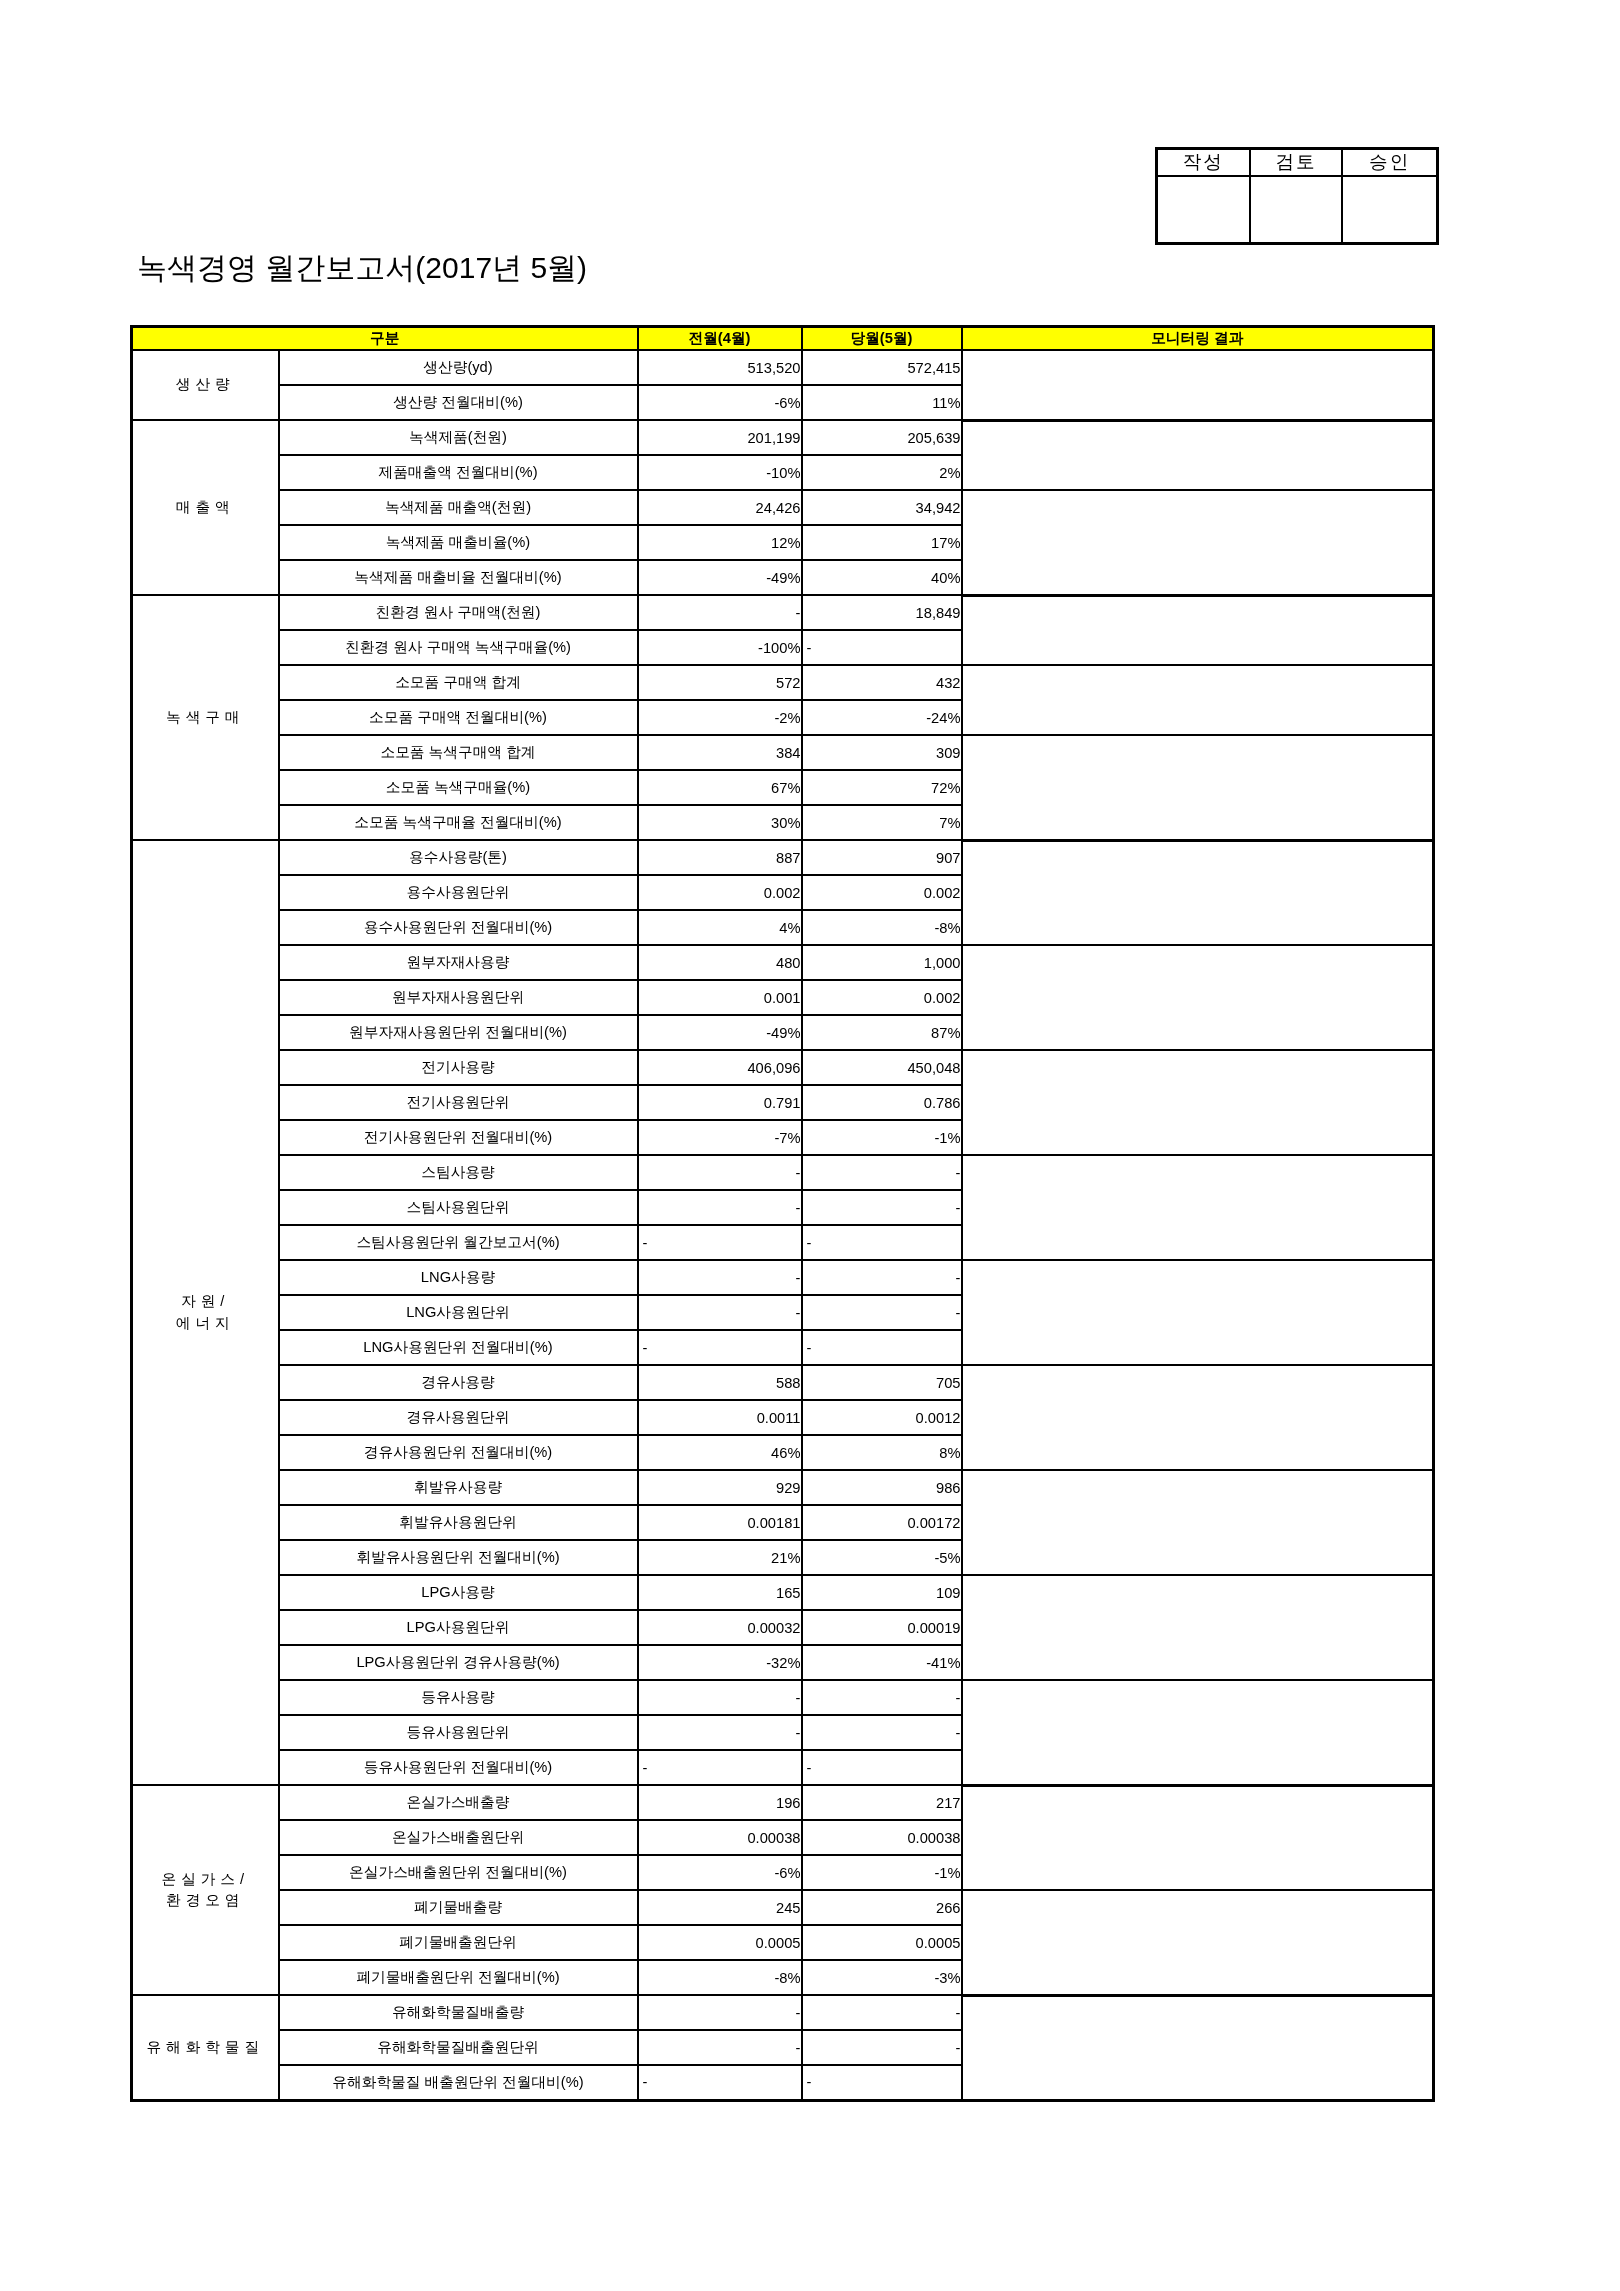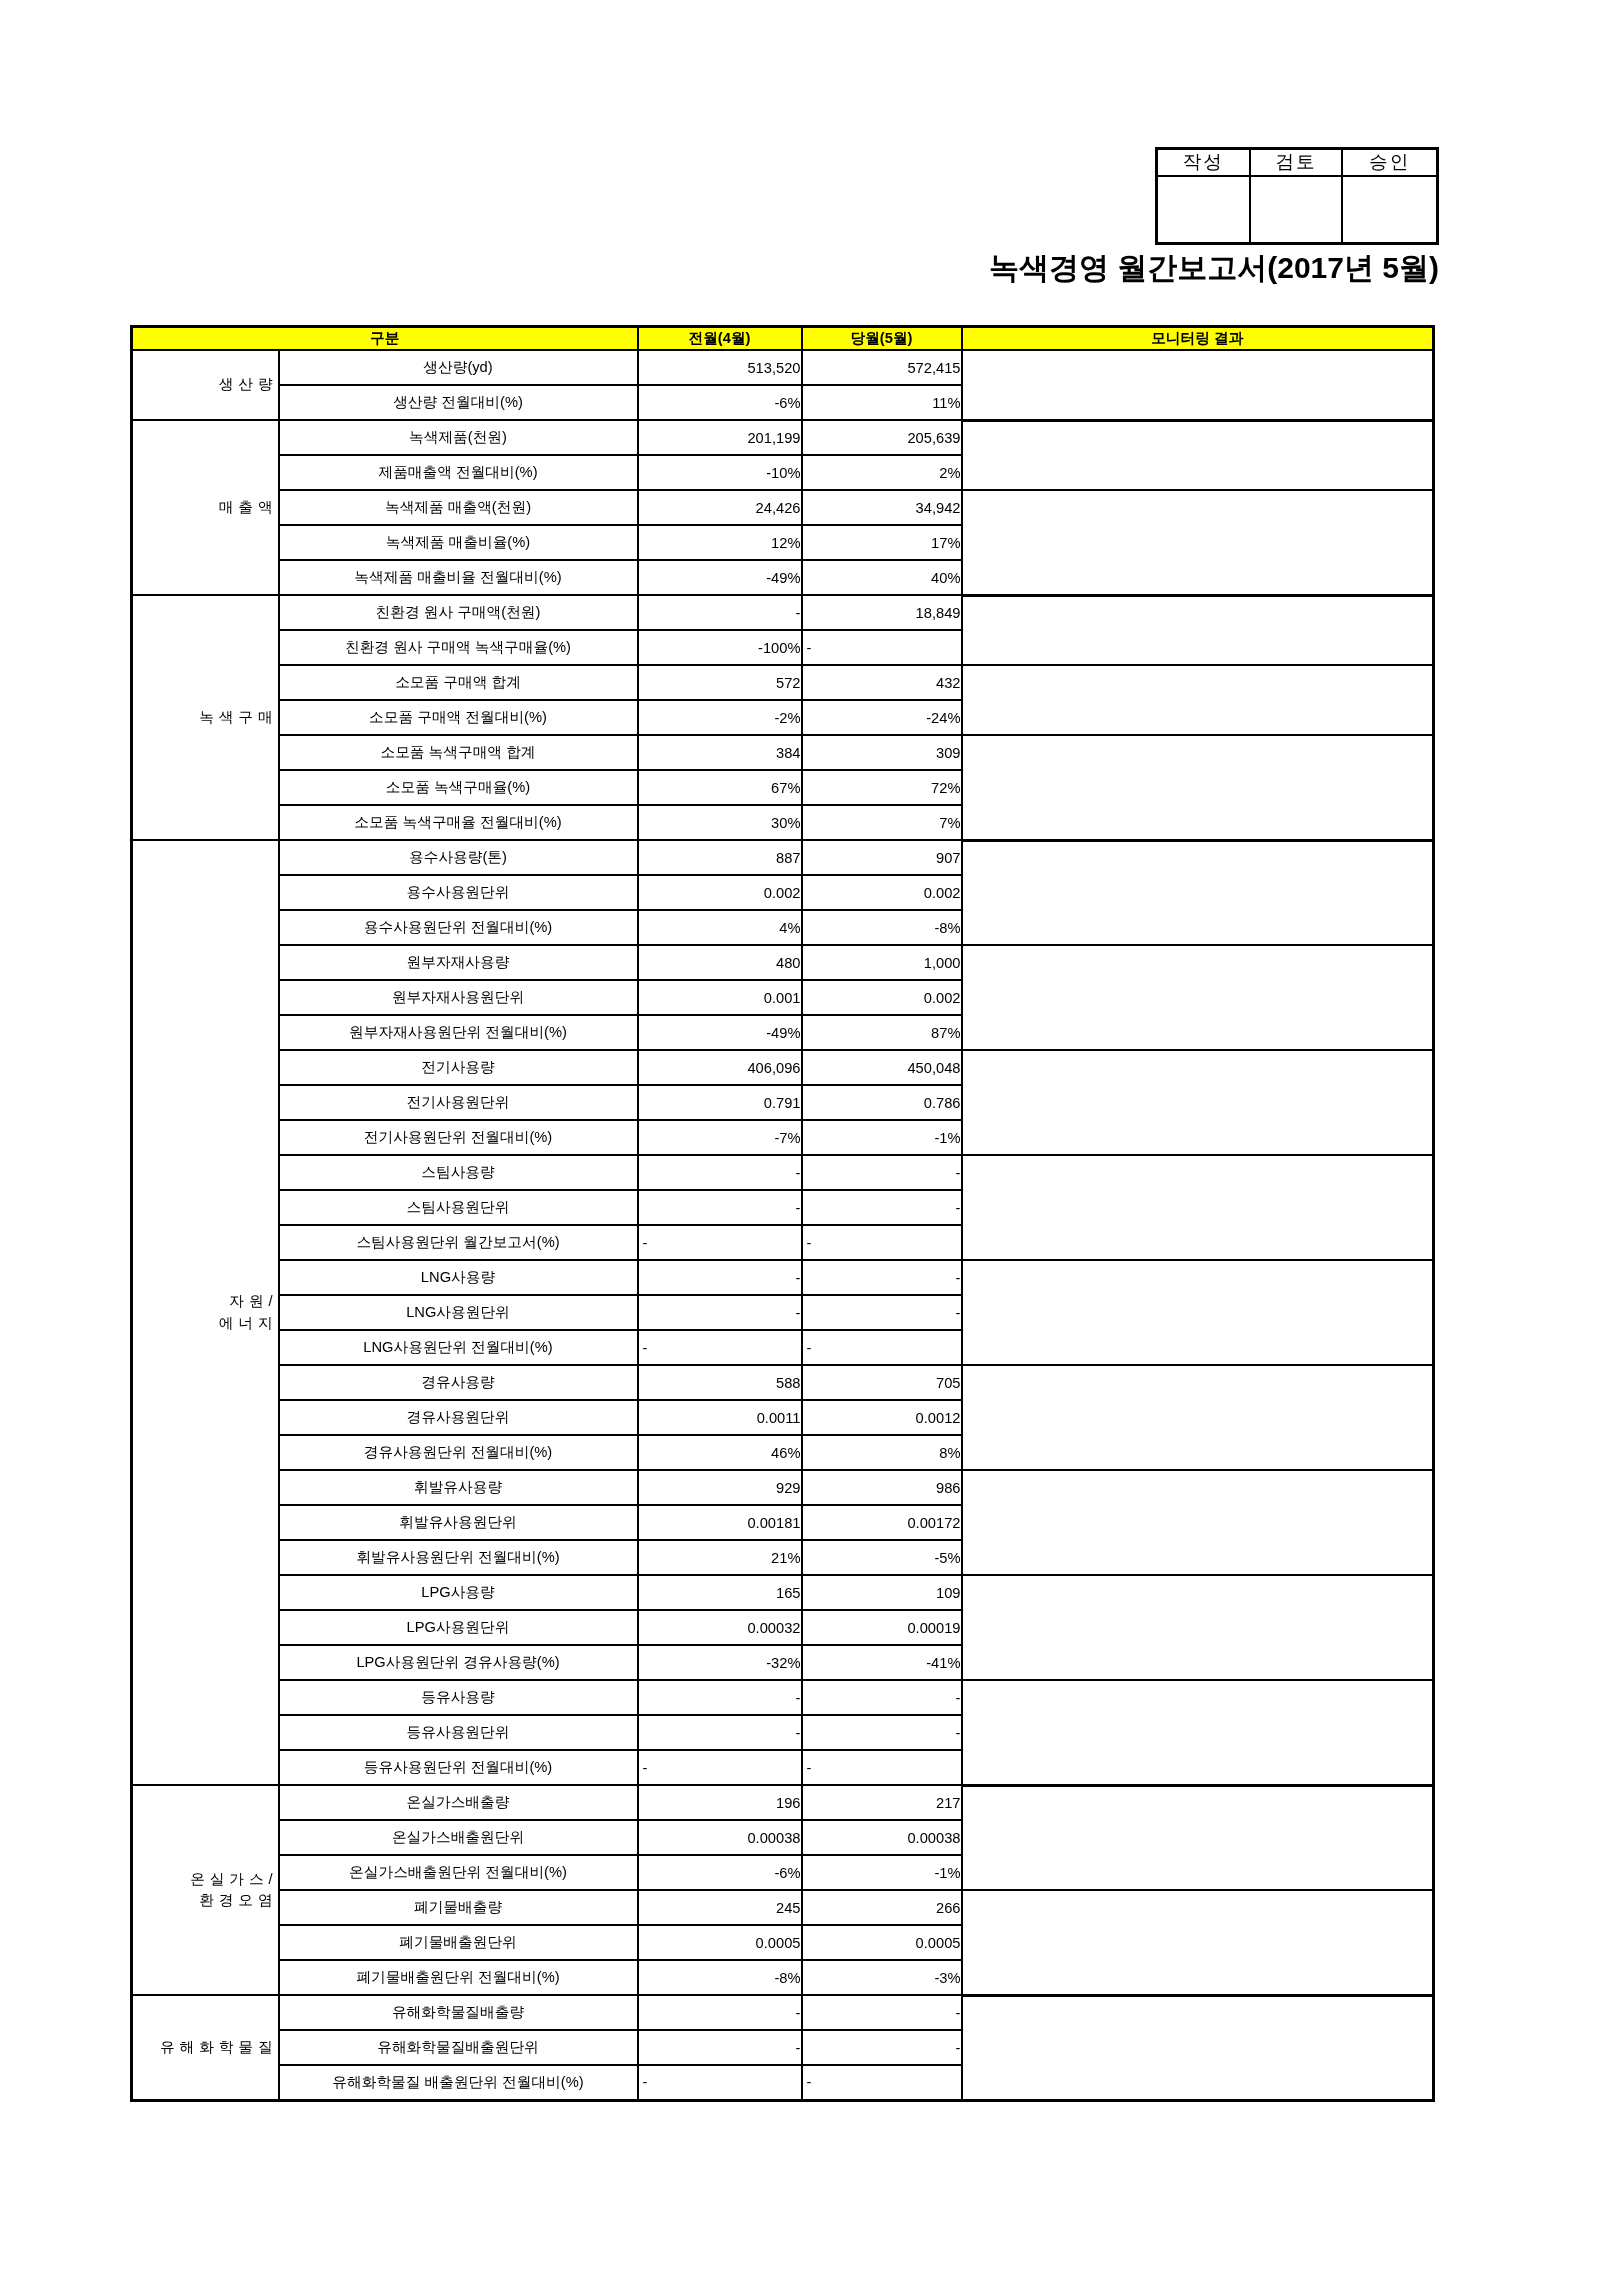--- a/index.html
+++ b/index.html
@@ -18,39 +18,39 @@
   .approval .cell { border-right:2.9px solid #000; }
   .approval .cell.last { border-right:none; }
   .approval .hdr {
     border-bottom:2.9px solid #000; font-size:18.6px; line-height:23.5px;
     text-align:center; letter-spacing:2px;
   }
 
   
   .title {
     position:absolute; left:137px; top:251px; width:1302px;
-    text-align:right; font-size:30px; font-weight:bold; line-height:1.15;
+    text-align:left; font-size:30px; font-weight:normal; line-height:1.15;
   }
 
   
   table.report {
     position:absolute; left:130px; top:325px; width:1302px;
     border-collapse:collapse; table-layout:fixed; border:3.9px solid #000;
   }
   table.report th, table.report td {
     border:2px solid #000; font-size:14.7px; padding:0; overflow:hidden;
   }
   table.report thead tr { height:23.5px; }
   table.report tbody tr { height:35px; }
   table.report th {
     background:#ffff00; font-weight:bold; text-align:center;
     border-bottom-width:2.9px;
   }
   td.cat {
-    text-align:right; vertical-align:middle; letter-spacing:4.9px;
+    text-align:center; vertical-align:middle; letter-spacing:4.9px;
     white-space:pre-line; border-bottom-width:3.9px; line-height:1.45;
   }
   td.item { text-align:center; padding-left:5.9px; }
   td.num  { text-align:right; padding-right:8.8px; }
   td.num.al-left { text-align:left; padding-left:3.9px; }
   td.mon  { border-bottom-width:2.9px; }
   td.mon.sec-end { border-bottom-width:3.9px; }
   .b-row  { border-bottom-width:2px; }
   .b-group{ border-bottom-width:2.9px; }
   .b-section{ border-bottom-width:3.9px; }

